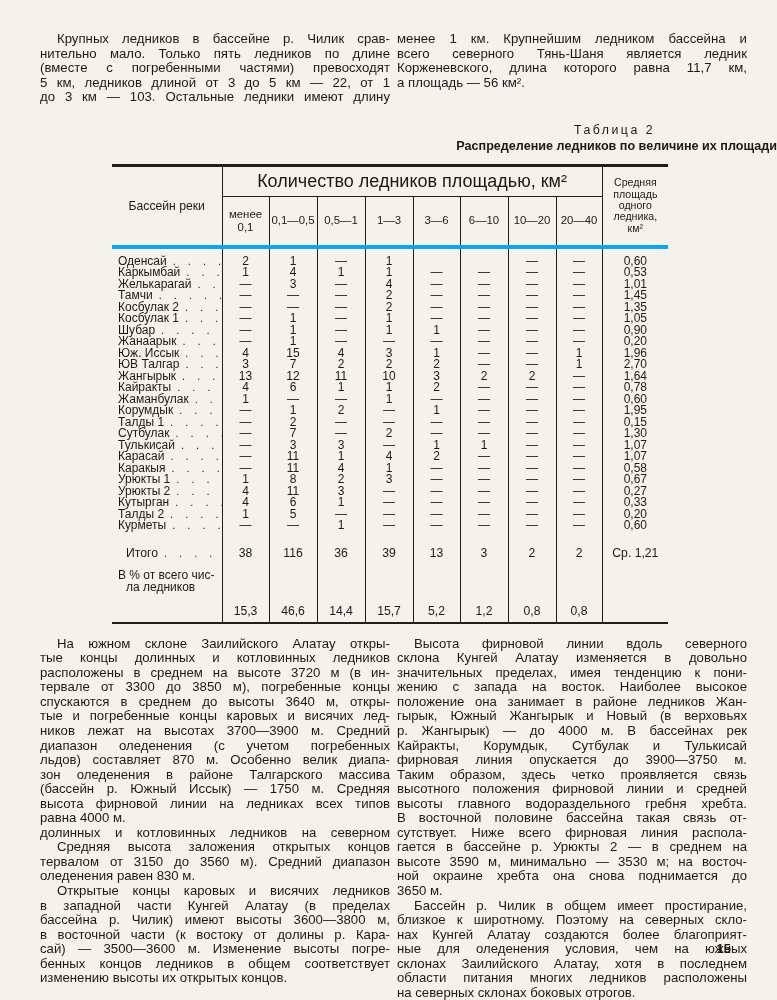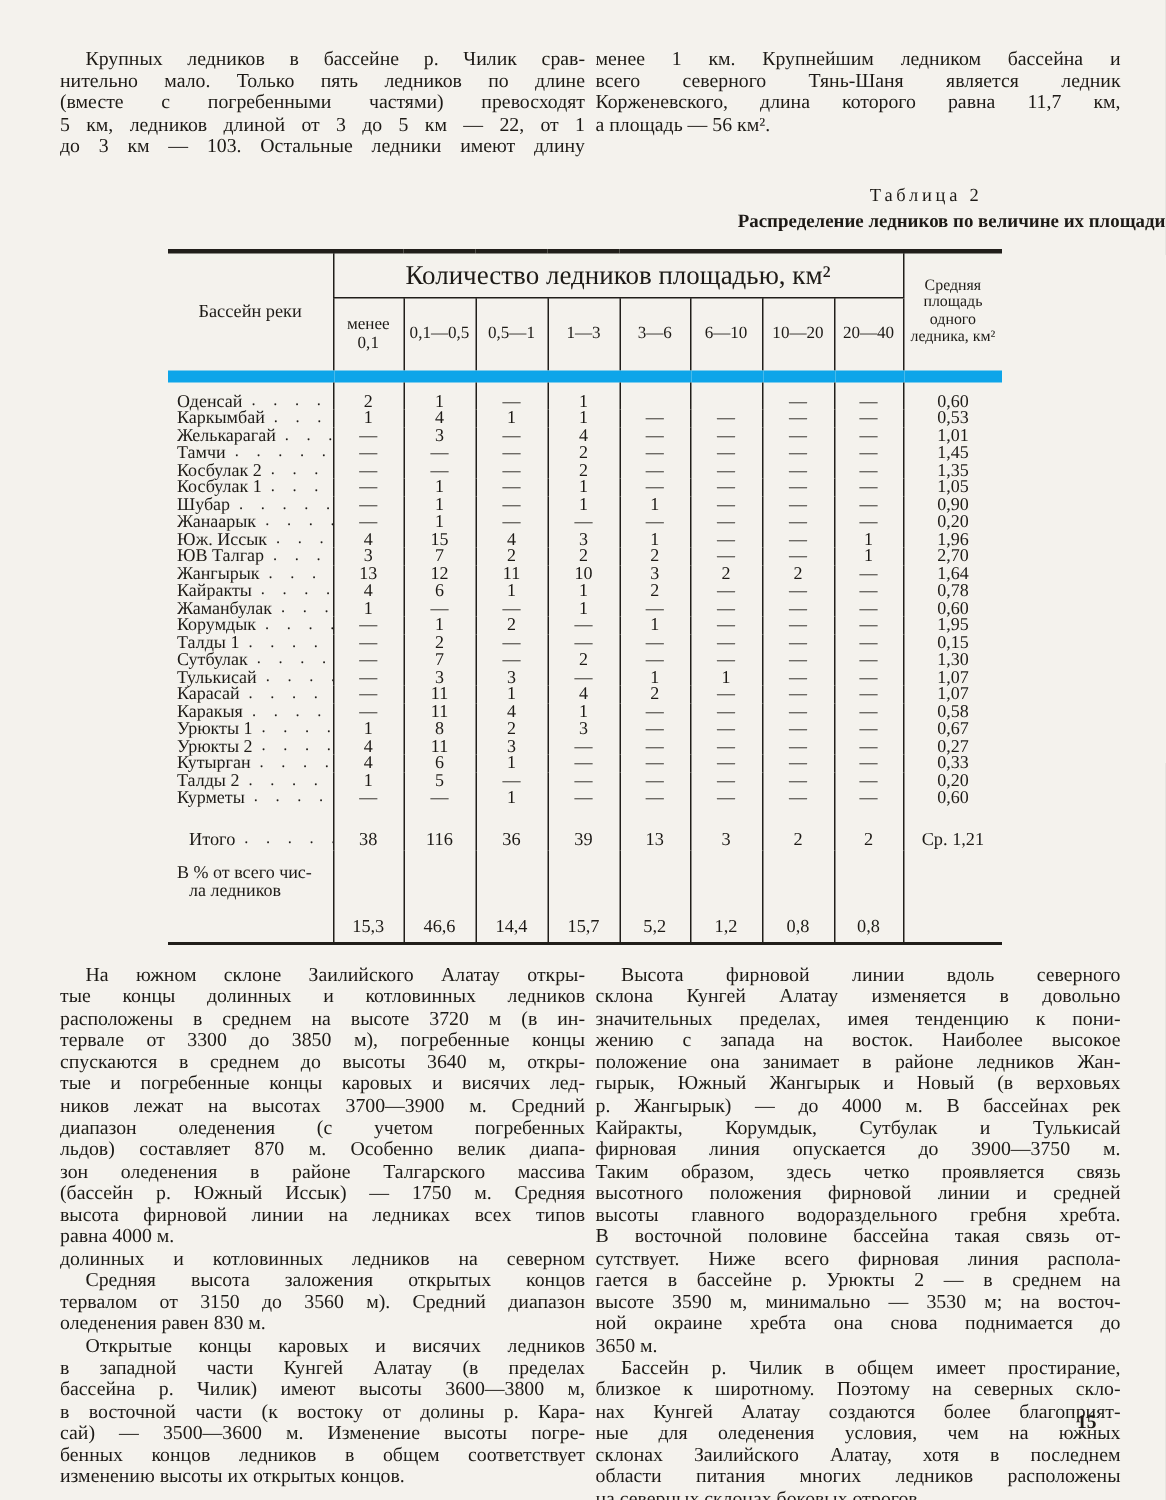--- a/index.html
+++ b/index.html
@@ -1,19 +1,19 @@
 <!DOCTYPE html>
 <html><head>
 <meta charset="utf-8">
 <style>
   html,body{margin:0;padding:0;background:#dedcd7;}
   .page{
     width:777px;height:1000px;position:relative;overflow:hidden;
     background:#f4f2ed;color:#1d1a16;
-    font-family:Liberation Serif, serif;
+    font-family:Liberation Sans, sans-serif;
   }
   
   .cols{display:flex;gap:7px;padding-left:40px;}
   .cols.top{padding-top:32px;}
   .cols.bottom{padding-top:13px;}
   .tcol{width:350px;font-size:13.2px;line-height:14.55px;}
   .tl{text-align:justify;text-align-last:justify;}
   .tl.last{text-align-last:left;}
   .tl.ind{text-indent:17px;}
   
@@ -24,21 +24,21 @@
   table{width:556px;table-layout:fixed;border-collapse:collapse;
         border-top:3px solid #211e1a;border-bottom:2px solid #211e1a;}
   th,td{border-left:1px solid #211e1a;padding:0;font-weight:400;}
   .nolb{border-left:none;}
   thead th{vertical-align:middle;text-align:center;}
   .c-basin{font-size:12.2px;}
   .c-group{font-size:18px;border-bottom:1px solid #211e1a;height:29px;}
   .c-avg{font-size:10.6px;line-height:11.3px;padding:0 2px;text-align:center;}
   .size-th{font-size:11.4px;line-height:12.5px;height:48px;padding:0 1px;}
   tbody td{height:11.5px;line-height:11.5px;text-align:center;font-size:12px;vertical-align:middle;}
-  tbody tr.first td{border-top:8px solid #0ea5e9;padding-top:7px;}
+  tbody tr.first td{border-top:4px solid #0ea5e9;padding-top:7px;}
   td.c-name{text-align:left;}
   .lab{display:flex;align-items:flex-end;padding-left:6px;}
   .nm{white-space:nowrap;}
   .leader{flex:1;overflow:hidden;white-space:nowrap;letter-spacing:4.5px;padding:0 3px 0 6px;font-size:11px;}
   tr.totals td{padding-top:15px;height:14px;font-size:12.2px;}
   tr.totals .lab{padding-left:14px;}
   tr.pct td{vertical-align:bottom;height:48px;padding-bottom:4px;font-size:12.2px;}
   tr.pct td.c-name{vertical-align:top;padding-top:9px;}
   .plab{line-height:11.8px;font-size:12px;padding-left:6px;}
   .plab2{padding-left:14px;}

